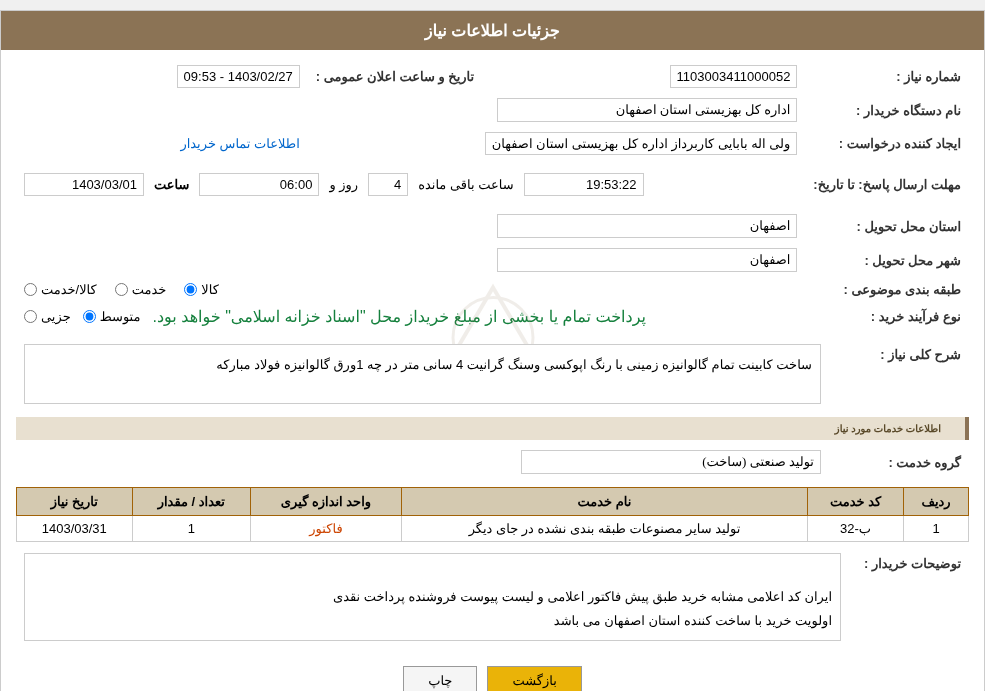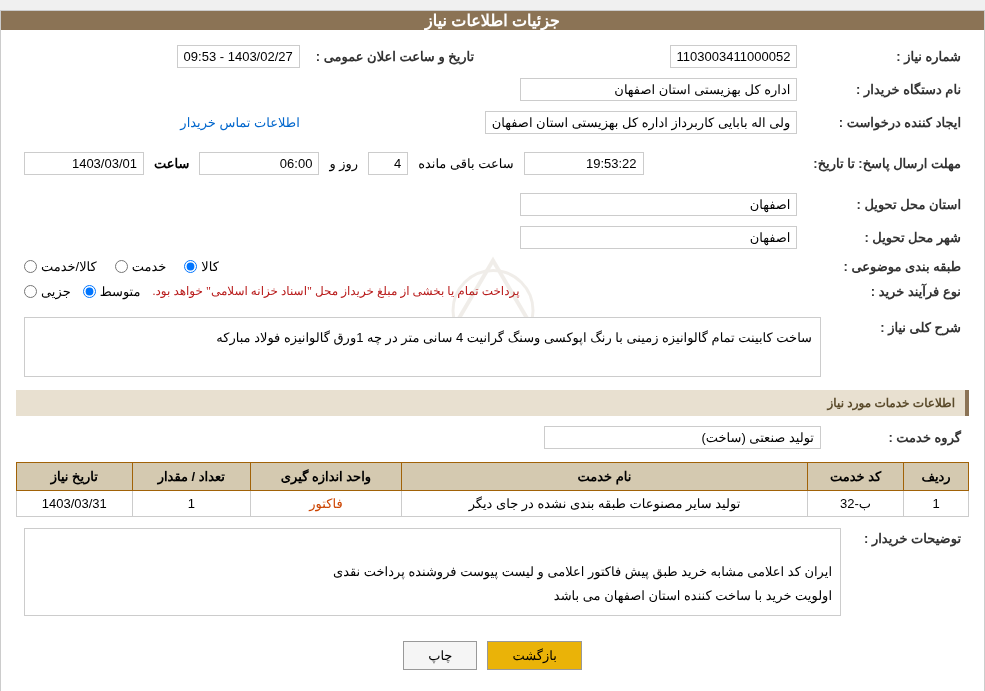--- a/index.html
+++ b/index.html
@@ -12,20 +12,21 @@
     .page-wrapper {
       max-width: 985px;
       margin: 10px auto;
       background: #fff;
       border: 1px solid #ccc;
     }
     .page-header {
       background: #8B7355;
       color: white;
       text-align: center;
+      padding: 10px;
       font-size: 16px;
       font-weight: bold;
     }
     .content {
       padding: 10px 15px;
     }
     .info-table {
       width: 100%;
       border-collapse: collapse;
       margin-bottom: 8px;
@@ -50,31 +51,32 @@
       background: #fff;
       display: inline-block;
       min-width: 120px;
       text-align: right;
     }
     .input-field-wide {
       border: 1px solid #ccc;
       padding: 3px 6px;
       background: #fff;
       display: inline-block;
-      width: 277px;
-      text-align: right;
+      width: 300px;
+      text-align: right;
+      font-family: Liberation Serif, serif;
     }
     .section-header {
       background: #e8e0d0;
       color: #5a4a2a;
       font-weight: bold;
-      padding: 6px 10px;
+      padding: 6px 24px;
       margin: 8px 0 5px 0;
       border-right: 4px solid #8B7355;
-      font-size: 12px;
+      font-size: 10px;
     }
     .data-table {
       width: 100%;
       border-collapse: collapse;
       margin: 6px 0;
     }
     .data-table th {
       background: #d4c9b0;
       border: 1px solid #a16207;
       padding: 6px 8px;
@@ -132,23 +134,22 @@
     }
     .btn-back {
       background: #eab308;
     }
     .date-time-row {
       display: flex;
       align-items: center;
       gap: 6px;
     }
     .narj-text {
-      color: #b91c1c;
-      font-size: 12px;
-      font-family: Liberation Serif, serif;
+      color: #15803d;
+      font-size: 16px;
     }
   </style>
 </head>
 <body>
 
 <div class="page-wrapper">
 
   <div class="page-header">
     <span>جزئیات اطلاعات نیاز</span>
   </div>

